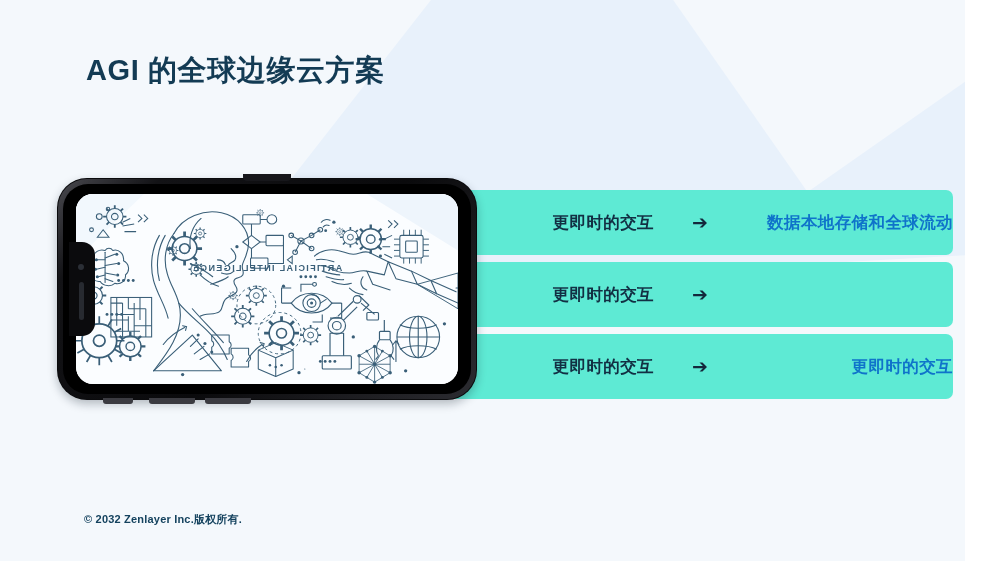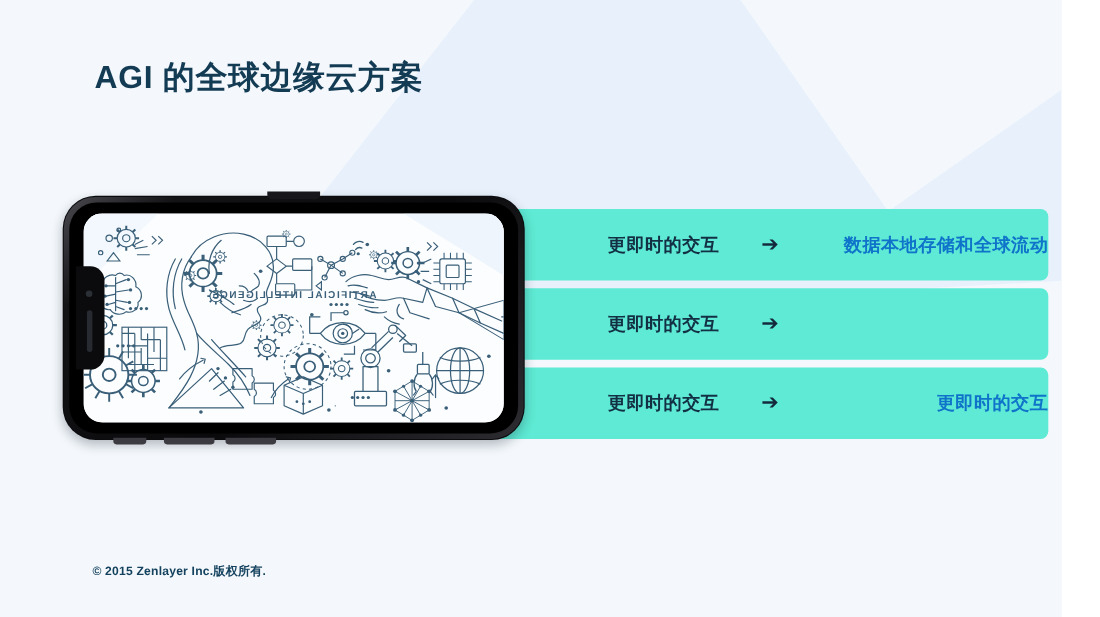--- a/index.html
+++ b/index.html
@@ -632,15 +632,15 @@
 
     <div class="card">
       <div class="card-left"></div>
       <div class="card-label">更即时的交互</div>
       <div class="card-arrow">➔</div>
       <div class="card-value">更即时的交互</div>
     </div>
 
   </div>
 
-  <div id="footer">© 2015 Zenlayer Inc.版权所有.</div>
+  <div id="footer">© 2032 Zenlayer Inc.版权所有.</div>
 
 </div>
 
 </body></html>

